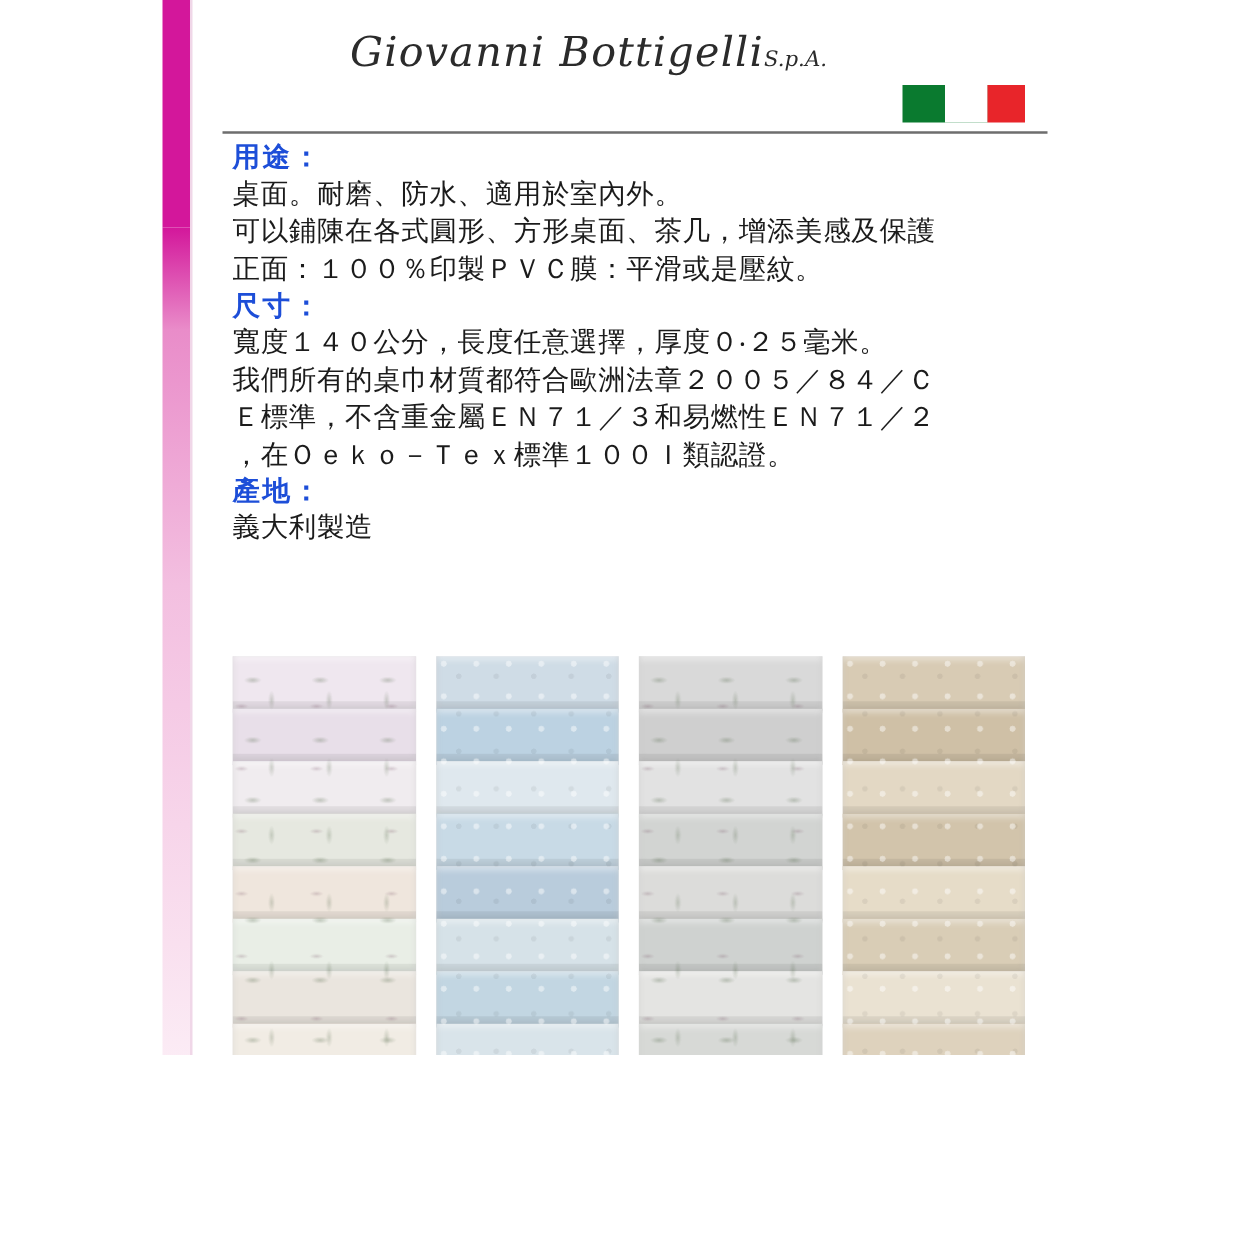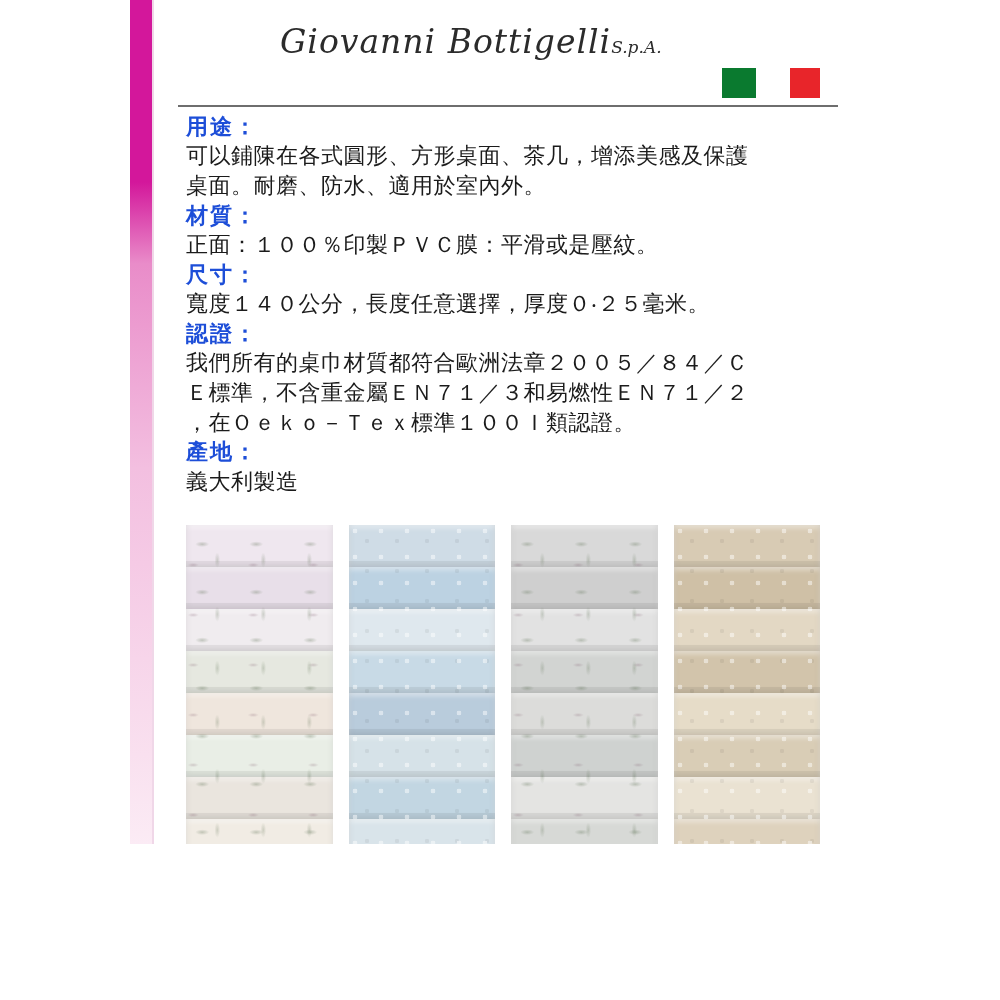--- a/index.html
+++ b/index.html
@@ -167,30 +167,28 @@
 
   <div class="flag flag-green"></div>
   <div class="flag flag-white"></div>
   <div class="flag flag-red"></div>
 
   <div class="header-rule"></div>
 
   <div class="content">
 
     <p class="sec-head">用途：</p>
+    <p class="sec-body">桌面。耐磨、防水、適用於室內外。</p>
     <p class="sec-body">可以鋪陳在各式圓形、方形桌面、茶几，增添美感及保護</p>
-    <p class="sec-body">桌面。耐磨、防水、適用於室內外。</p>
-
-    <p class="sec-head">材質：</p>
+
     <p class="sec-body">正面：１００％印製ＰＶＣ膜：平滑或是壓紋。</p>
 
     <p class="sec-head">尺寸：</p>
     <p class="sec-body">寬度１４０公分，長度任意選擇，厚度０‧２５毫米。</p>
 
-    <p class="sec-head">認證：</p>
     <p class="sec-body">我們所有的桌巾材質都符合歐洲法章２００５／８４／Ｃ</p>
     <p class="sec-body">Ｅ標準，不含重金屬ＥＮ７１／３和易燃性ＥＮ７１／２</p>
     <p class="sec-body">，在Ｏｅｋｏ－Ｔｅｘ標準１００Ｉ類認證。</p>
 
     <p class="sec-head">產地：</p>
     <p class="sec-body">義大利製造</p>
   </div>
 
   <div class="gallery">
     <div class="swatch-col">

